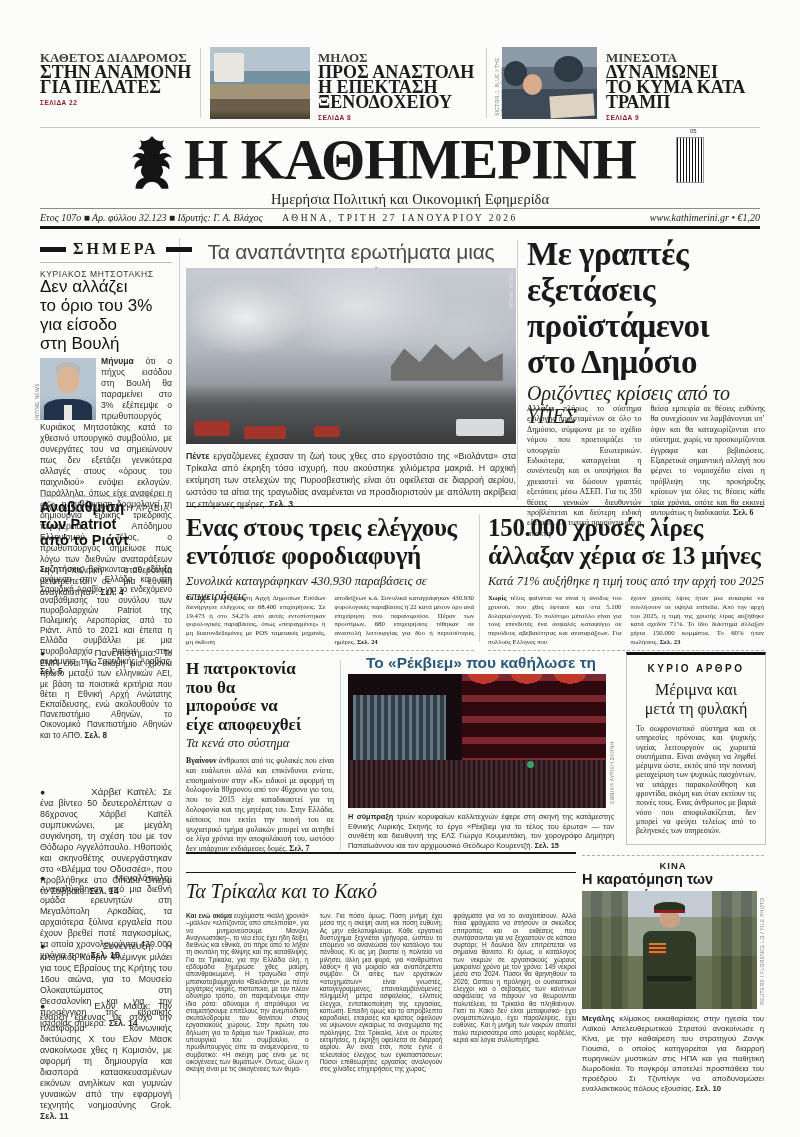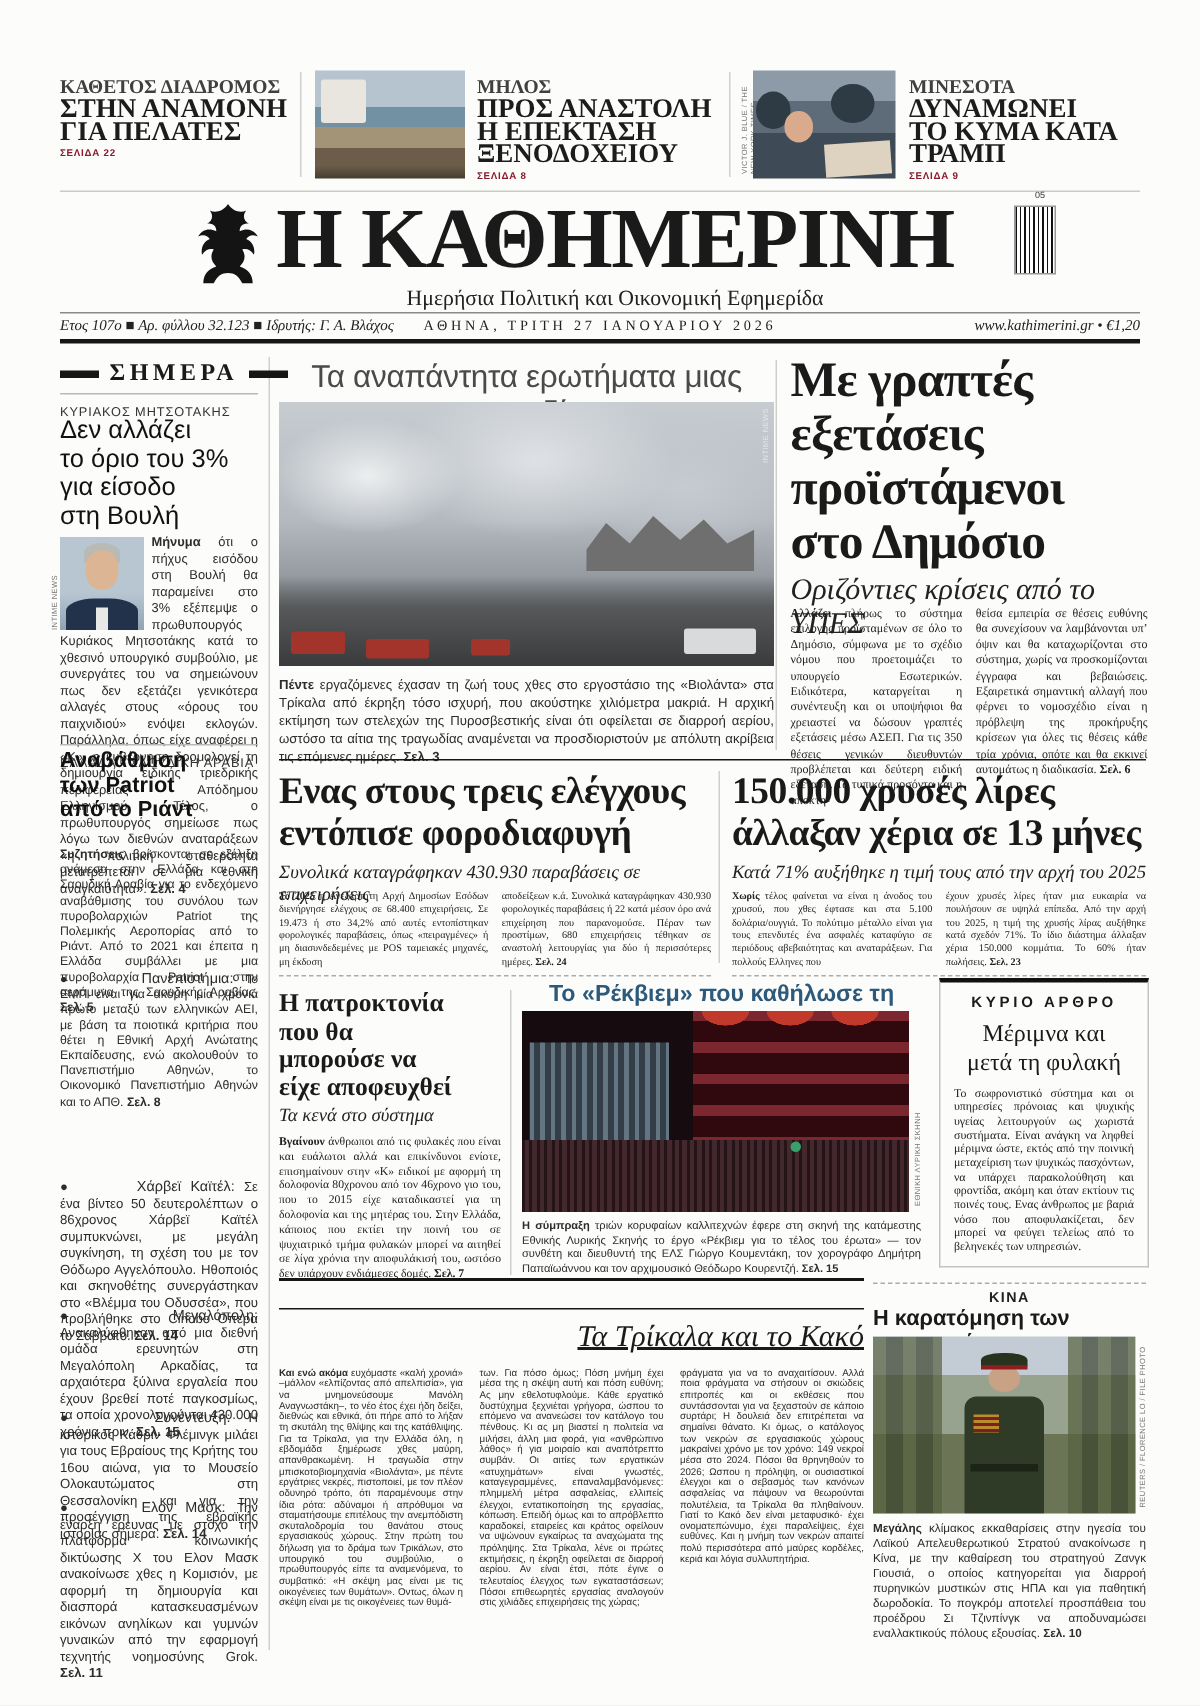--- a/index.html
+++ b/index.html
@@ -54,21 +54,21 @@
   .cols2>div{flex:1;}
   .mid-h{font-weight:bold;font-size:25px;line-height:28px;letter-spacing:-.3px;}
   .pat-h{font-weight:bold;font-size:17px;line-height:18.5px;}
   .opera-h{font-family:"Liberation Sans",sans-serif;font-weight:bold;font-size:15.5px;}
   .ed-box{border:1px solid #c3c3c0;border-top:3px solid #111;background:#fcfcfa;padding:8px 9px;}
   .ed-head{font-family:"Liberation Sans",sans-serif;font-weight:bold;font-size:10px;letter-spacing:2.5px;text-align:center;}
   .ed-h{font-size:16px;line-height:19px;text-align:center;padding:6px 0;}
   .ed-body{font-size:7.9px;line-height:9.3px;text-align:justify;color:#222;}
   .com-head{font-size:10.5px;text-align:center;letter-spacing:1px;}
   .com-head .s1{font-weight:bold;letter-spacing:3px;}
-  .com-title{font-style:italic;font-size:20px;text-align:right;text-decoration:underline;}
+  .com-title{font-style:italic;font-size:20px;text-align:left;}
   .com-cols{display:flex;gap:11px;}
   .com-cols>div{flex:1;font-family:"Liberation Sans",sans-serif;font-size:6.5px;line-height:7.3px;text-align:justify;color:#2d2d2d;}
   .china-kicker{font-family:"Liberation Sans",sans-serif;font-weight:bold;font-size:9.5px;letter-spacing:1px;text-align:center;color:#222;}
   .china-h{font-family:"Liberation Sans",sans-serif;font-weight:bold;font-size:14.5px;text-align:left;}
   .china-body{font-family:"Liberation Sans",sans-serif;font-size:7.8px;line-height:10px;text-align:justify;color:#2c2c2c;}
   
   .ph-milos{background:linear-gradient(180deg,#b6c4cf 0 34%,#7291a3 34% 52%,#a39478 52% 72%,#6b5d49 72% 88%,#463c30 100%);}
   .ph-milos .bldg{position:absolute;left:4%;top:8%;width:30%;height:40%;background:#e8e6df;border-radius:2px;}
   .ph-minn{background:linear-gradient(180deg,#8d9aa8 0 28%,#5e6c7a 28% 58%,#3e4a56 58% 100%);}
   .ph-minn .face{position:absolute;left:22%;top:38%;width:20%;height:28%;background:#d9ab8c;border-radius:50%;}

